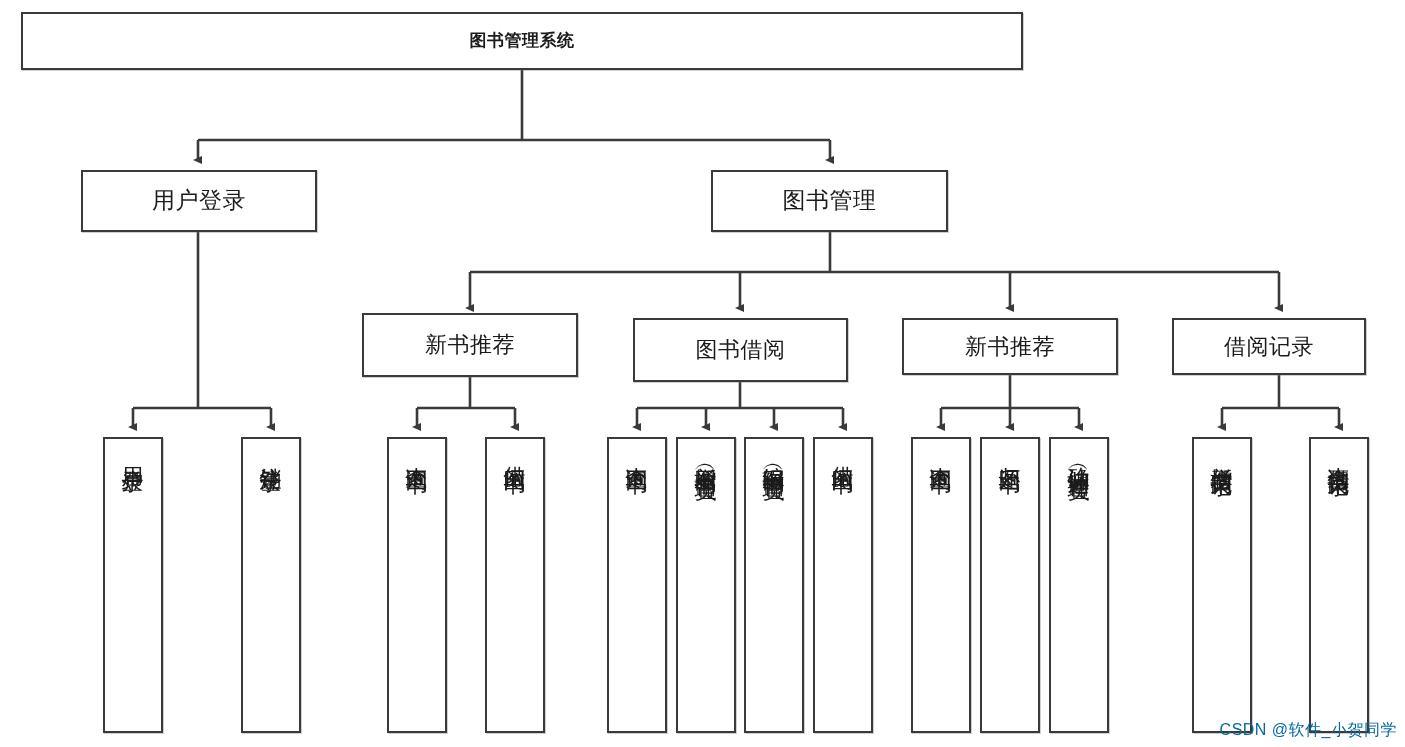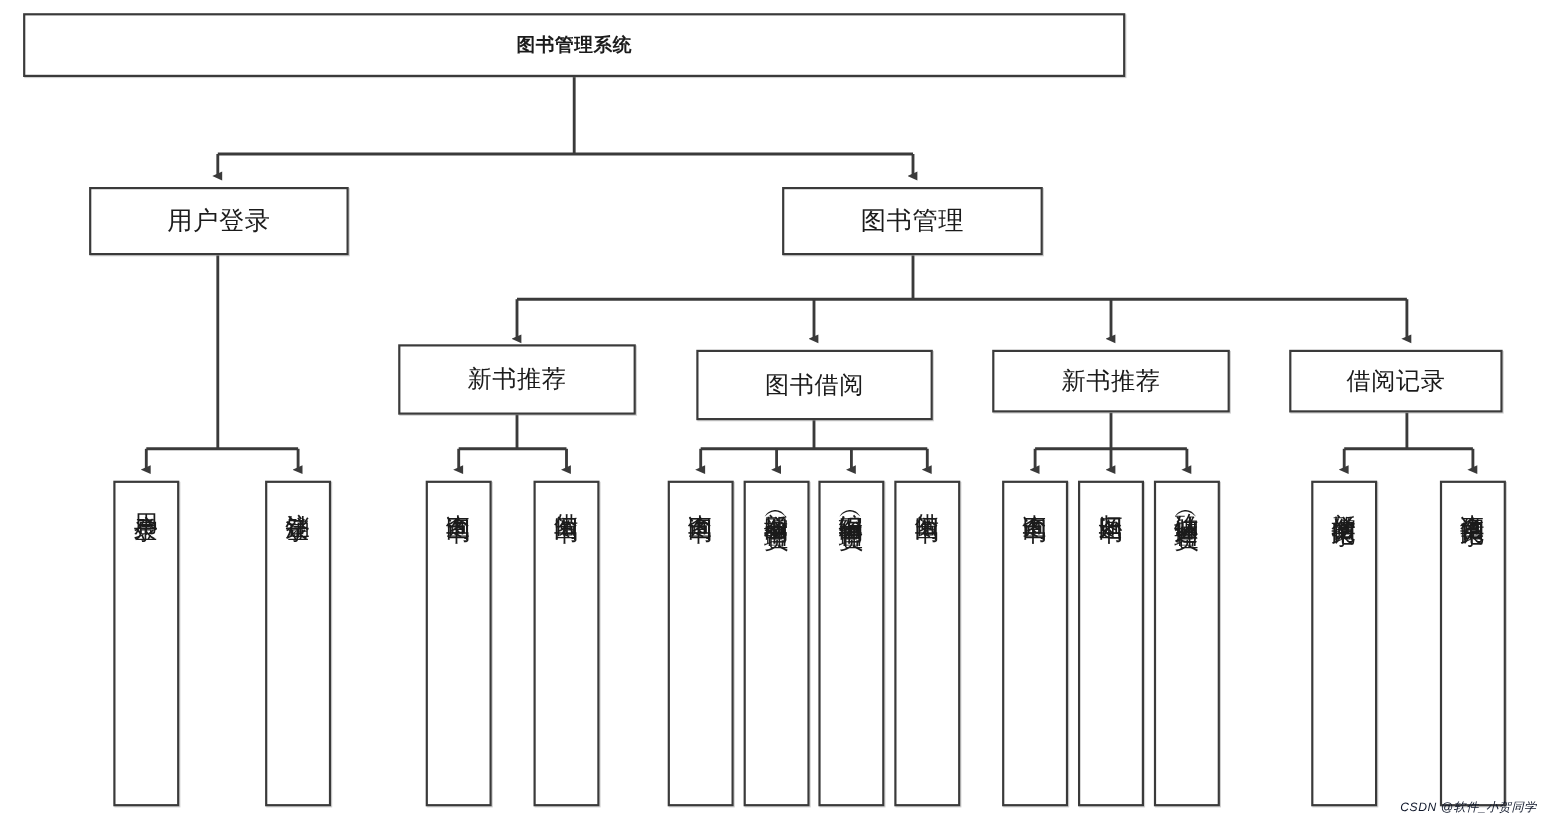--- a/index.html
+++ b/index.html
@@ -55,26 +55,25 @@
     text-orientation: upright;
     font-size: 22px;
     line-height: 1.05;
     letter-spacing: 2px;
     white-space: nowrap;
   }
   #watermark {
     position: absolute;
     right: 8px;
     bottom: 6px;
-    font-size: 11px;
-    color: #0f172a;
+    font-size: 16px;
+    color: #0369a1;
     white-space: nowrap;
     user-select: none;
     letter-spacing: 0.5px;
-    font-style: italic;
   }
 </style>
 </head>
 <body>
 
 <div id="canvas">
 
   <svg id="wires" viewBox="0 0 1405 747">
     <defs>
       <marker id="arrow" markerWidth="10" markerHeight="10" refX="5" refY="5" orient="auto" markerUnits="userSpaceOnUse">

